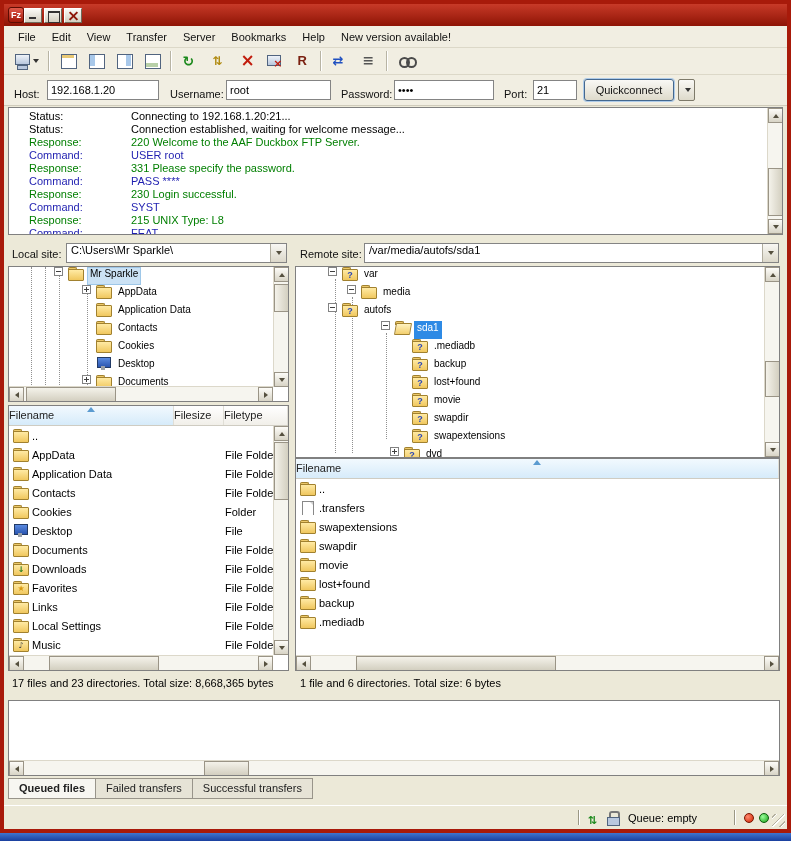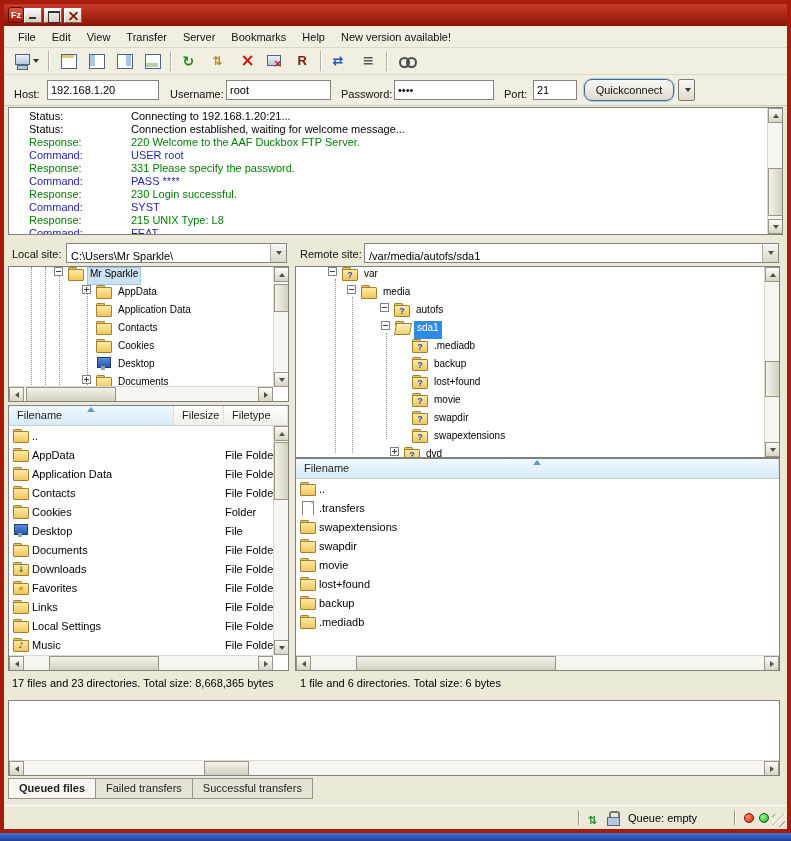--- a/index.html
+++ b/index.html
@@ -70,21 +70,21 @@
     border:2px solid #4a4a4a; border-radius:50%; }
   .icon-find::after { content:""; position:absolute; left:8px; top:4px; width:7px; height:7px;
     border:2px solid #4a4a4a; border-radius:50%; }
 
   .quickbar { position:absolute; left:4px; top:75px; width:783px; height:31px; background:#f1eee2;
     border-bottom:1px solid #cfcbbb; }
   .qc-label { position:absolute; top:84px; height:20px; line-height:20px; font-size:11px; color:#111; }
   .qc-input { position:absolute; top:80px; height:20px; border:1px solid #848484; background:#fff;
     font:11px "Liberation Sans",sans-serif; padding:0 3px; }
   .qc-btn { position:absolute; left:584px; top:79px; width:90px; height:22px;
-    background:linear-gradient(#f9f8f5,#dedacb); border:1px solid #44688f; border-radius:8px;
+    background:linear-gradient(#f9f8f5,#dedacb); border:1px solid #44688f; border-radius:3px;
     box-shadow:0 0 0 1px #aecbe8; font:11px "Liberation Sans",sans-serif; color:#111; }
   .qc-caret { position:absolute; left:678px; top:79px; width:17px; height:22px;
     background:linear-gradient(#f9f8f5,#dedacb); border:1px solid #7e7a6a; border-radius:2px;
     display:flex; align-items:center; justify-content:center; padding:0; }
 
   
   .log-panel { position:absolute; left:8px; top:107px; width:775px; height:128px; background:#fff;
     border:1px solid #808080; overflow:hidden; }
   .log-lines { position:absolute; left:0; top:2px; right:16px; }
   .log-line { height:13px; line-height:13px; font-size:11px; white-space:nowrap; padding-left:20px; }
@@ -108,21 +108,21 @@
     border:1px solid #9a9486; }
   .tri { width:0; height:0; }
   .tri-up { border-left:3px solid transparent; border-right:3px solid transparent; border-bottom:4px solid #55503f; }
   .tri-down { border-left:3px solid transparent; border-right:3px solid transparent; border-top:4px solid #55503f; }
   .tri-left { border-top:3px solid transparent; border-bottom:3px solid transparent; border-right:4px solid #55503f; }
   .tri-right { border-top:3px solid transparent; border-bottom:3px solid transparent; border-left:4px solid #55503f; }
 
   
   .site-label { position:absolute; top:244px; height:20px; line-height:20px; font-size:11px; color:#111; }
   .combo { position:absolute; top:243px; height:20px; background:#fff; border:1px solid #848484;
-    display:flex; align-items:flex-end; }
+    display:flex; align-items:flex-start; }
   .combo-text { flex:1; padding:0 4px; font-size:11px; white-space:nowrap; overflow:hidden; }
   .combo-btn { width:16px; height:100%; background:linear-gradient(#f8f7f3,#dcd8ca); border-left:1px solid #b0ac9e;
     display:flex; align-items:center; justify-content:center; }
 
   
   .tree-panel { position:absolute; background:#fff; border:1px solid #808080; overflow:hidden; }
   .trow { display:flex; height:18px; font-size:10px; white-space:nowrap; }
   .tlabel { padding:1px 3px; color:#000; }
   .sel-inactive { background:#cbe2f5; border:1px solid #9ec7e8; padding:0 2px; }
   .sel-active { background:#2e8ae5; color:#fff; }
@@ -151,21 +151,21 @@
     background:linear-gradient(#5a8ae0,#2a55b0); border:1px solid #223a66; }
   .icon-desktop::after { content:""; position:absolute; left:6px; top:9px; width:4px; height:4px; background:#9aa0a8; }
   .icon-file::before { content:""; position:absolute; left:3px; top:0; width:10px; height:13px; background:#fff;
     border:1px solid #888; }
   .icon-file::after { content:""; position:absolute; right:3px; top:1px; border-left:3px solid transparent;
     border-top:3px solid #d0d0d0; }
 
   
   .list-panel { position:absolute; background:#fff; border:1px solid #808080; overflow:hidden; }
   .lhead { display:flex; height:20px; background:linear-gradient(#ffffff,#f1efe9); border-bottom:1px solid #cfccc2; }
-  .hcell { position:relative; font-size:11px; line-height:19px; padding-left:8px; border-right:1px solid #e0ded6;
+  .hcell { position:relative; font-size:11px; line-height:19px; padding-left:0; border-right:1px solid #e0ded6;
     white-space:nowrap; overflow:hidden; color:#222; }
   .hcell.sorted { background:linear-gradient(#f2f9fe,#d6ebfa); }
   .sort-asc { position:absolute; top:1px; left:50%; margin-left:-4px; width:0; height:0;
     border-left:4px solid transparent; border-right:4px solid transparent; border-bottom:5px solid #5b9bd0; }
   .lrow { display:flex; align-items:center; height:19px; font-size:11px; white-space:nowrap; }
   .c-name { display:flex; align-items:center; padding-left:3px; overflow:hidden; }
   .c-size { text-align:right; padding-right:6px; }
   .c-type { padding-left:4px; }
 
   .status-text { position:absolute; top:677px; font-size:11px; color:#000; white-space:nowrap; }
@@ -394,21 +394,21 @@
     <div class="trow" style="padding-left:32px">
       <span class="exp minus"></span>
       <span class="icon icon-folder-q"></span>
       <span class="tlabel">var</span>
     </div>
     <div class="trow" style="padding-left:51px">
       <span class="exp minus"></span>
       <span class="icon icon-folder"></span>
       <span class="tlabel">media</span>
     </div>
-    <div class="trow" style="padding-left:84px">
+    <div class="trow" style="padding-left:32px">
       <span class="exp minus"></span>
       <span class="icon icon-folder-q"></span>
       <span class="tlabel">autofs</span>
     </div>
     <div class="trow" style="padding-left:85px">
       <span class="exp minus"></span>
       <span class="icon icon-folder-open"></span>
       <span class="tlabel sel-active">sda1</span>
     </div>
     <div class="trow" style="padding-left:102px">

